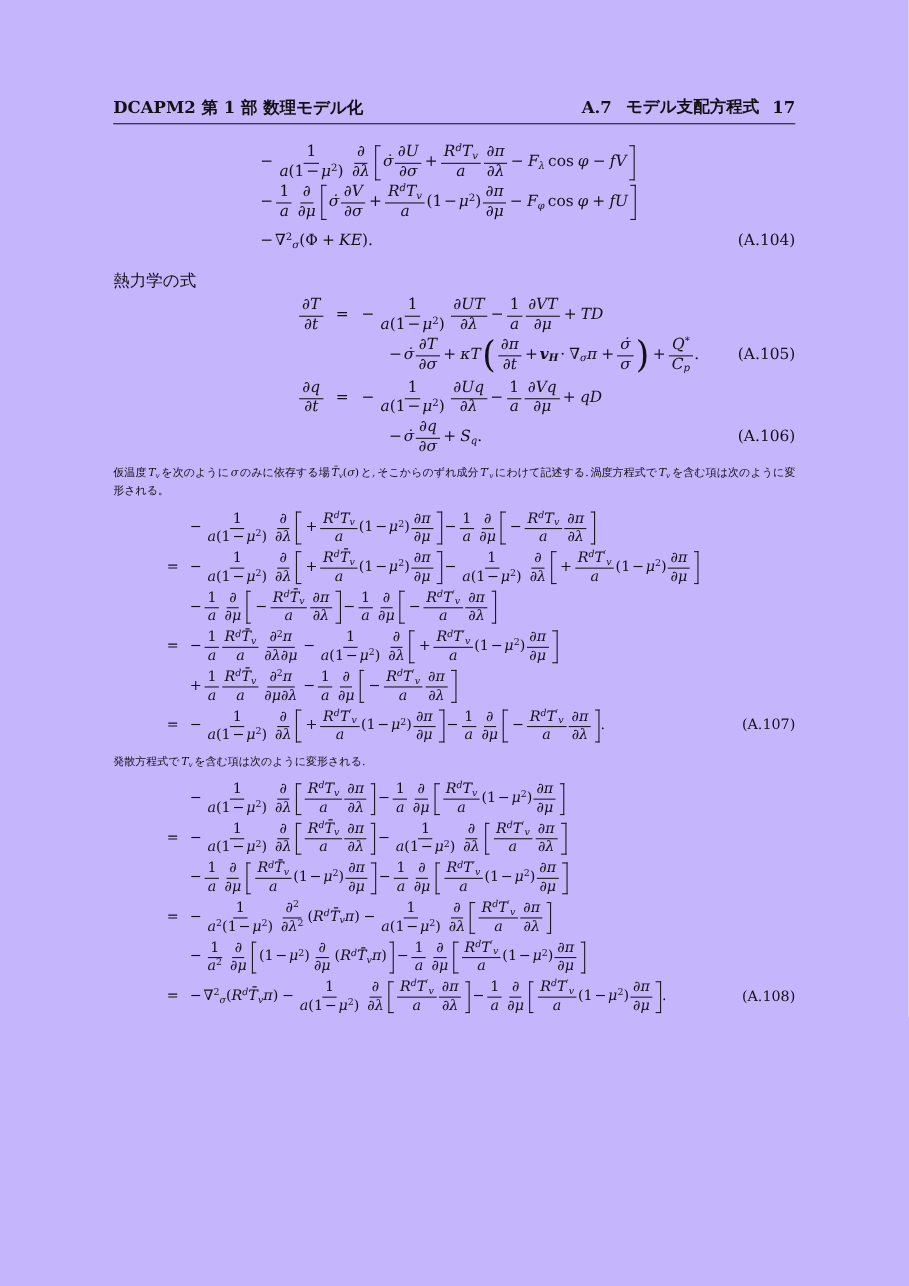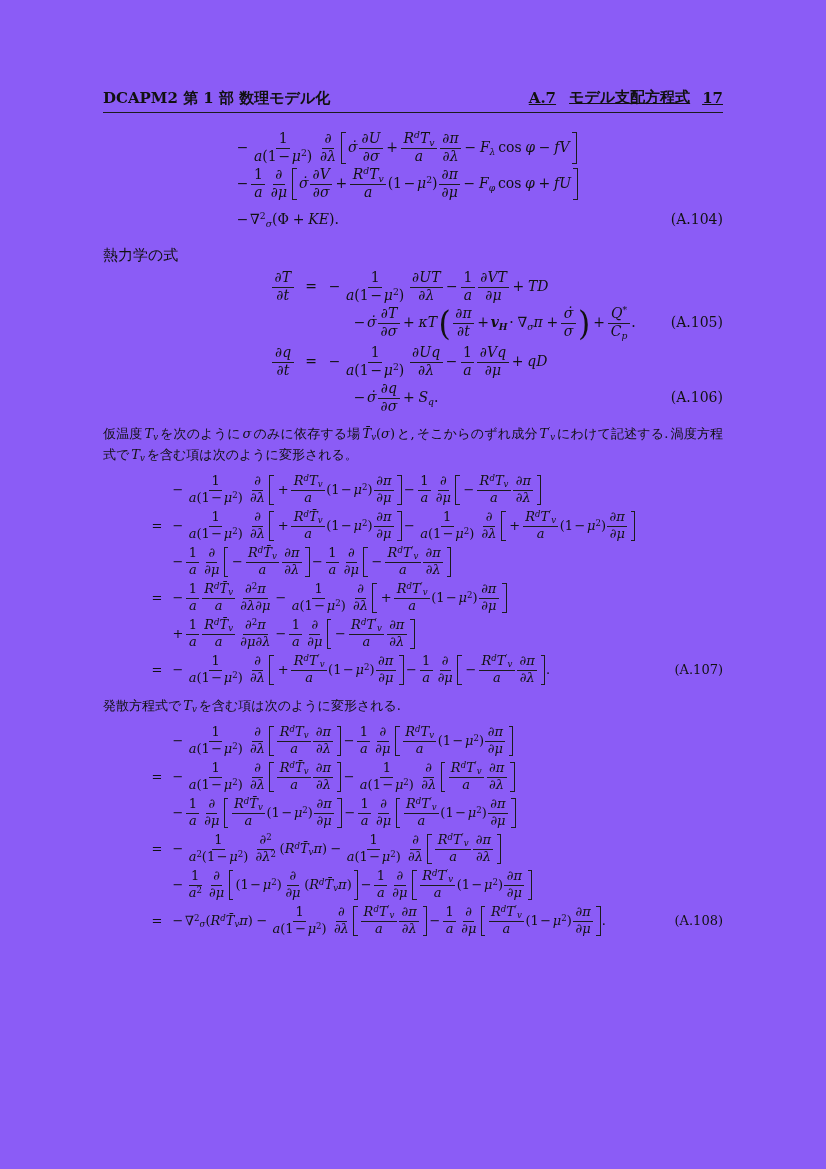--- a/index.html
+++ b/index.html
@@ -1,25 +1,25 @@
 <!DOCTYPE html>
 <html><head>
 <meta charset="utf-8">
 <style>
   html,body{margin:0;padding:0;background:#e8e8e8;}
   body{width:826px;height:1169px;position:relative;font-family:"DejaVu Serif","Liberation Serif",serif;color:#111;}
-  .page{position:absolute;inset:0;background:#8b5cf6;overflow:hidden;}
+  .page{position:absolute;inset:0;background:#c4b5fd;overflow:hidden;}
   .header{position:absolute;top:88px;left:103px;right:103px;display:flex;justify-content:space-between;align-items:baseline;font-weight:bold;font-size:15px;}
-  .h-right{display:flex;align-items:center;text-decoration:underline;}
+  .h-right{display:flex;align-items:center;}
   .h-sec{margin-left:13px;}
   .h-page{margin-left:12px;}
   .hrule{position:absolute;top:112px;left:103px;right:103px;border-top:1.3px solid #1c1c1c;}
   .content{position:absolute;top:126px;left:103px;width:620px;}
   .heading{font-size:15px;margin:9px 0 2px;}
-  .para{font-size:13px;line-height:1.62;margin:8px 0;text-align:justify;}
+  .para{font-size:10px;line-height:1.62;margin:8px 0;text-align:justify;}
   .eqblock{margin:5px 0;font-size:14px;line-height:1.12;}
   .eq-dense{font-size:13px;}
   .eqrow{display:flex;align-items:center;margin:2px 0;min-height:34px;position:relative;}
   .eqlhs{display:inline-flex;justify-content:flex-end;align-items:center;flex:0 0 auto;}
   .eqrel{display:inline-block;flex:0 0 auto;text-align:center;}
   .eqrhs{display:inline-flex;align-items:center;white-space:nowrap;}
   .eqnum{position:absolute;right:0;top:50%;transform:translateY(-50%);font-size:inherit;}
   .mfrac{display:inline-flex;flex-direction:column;align-items:center;margin:0 .1em;vertical-align:middle;text-align:center;}
   .mnum{display:inline-block;padding:0 .18em .05em;border-bottom:1px solid #1c1c1c;}
   .mden{display:inline-block;padding:.05em .18em 0;}

